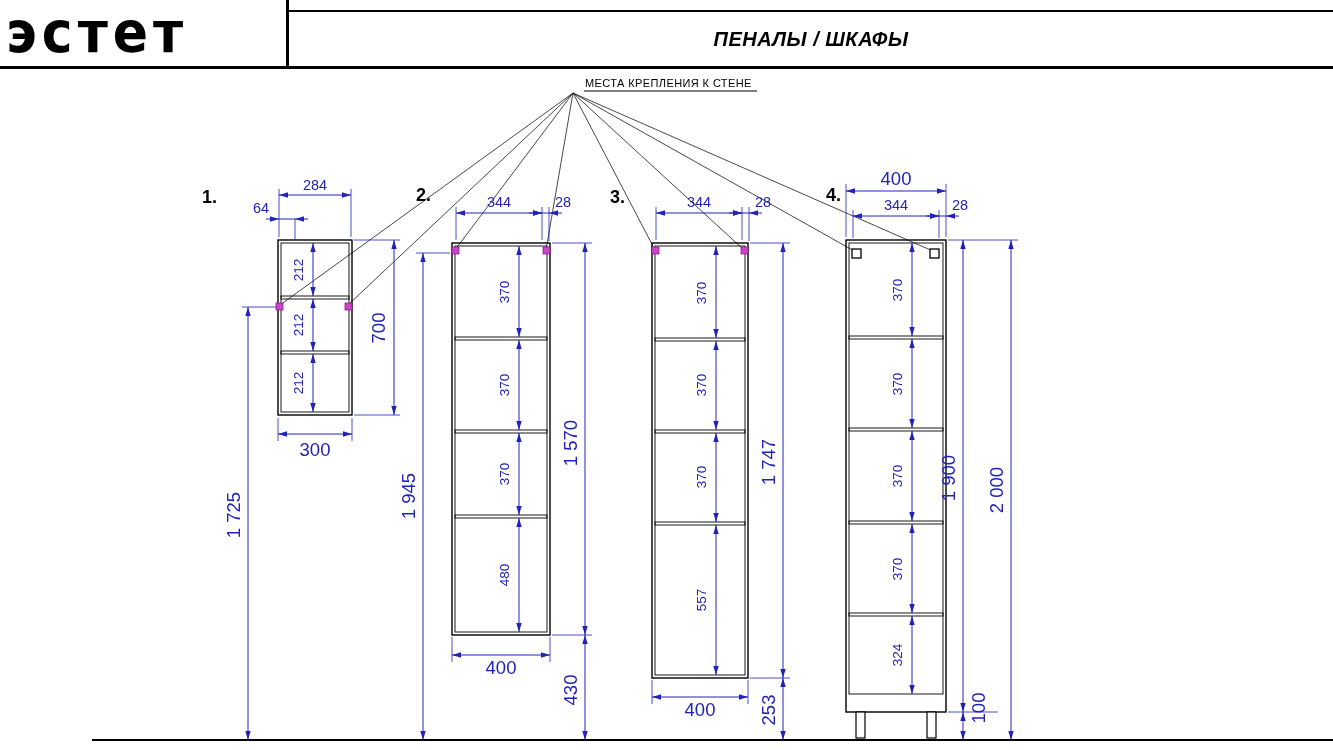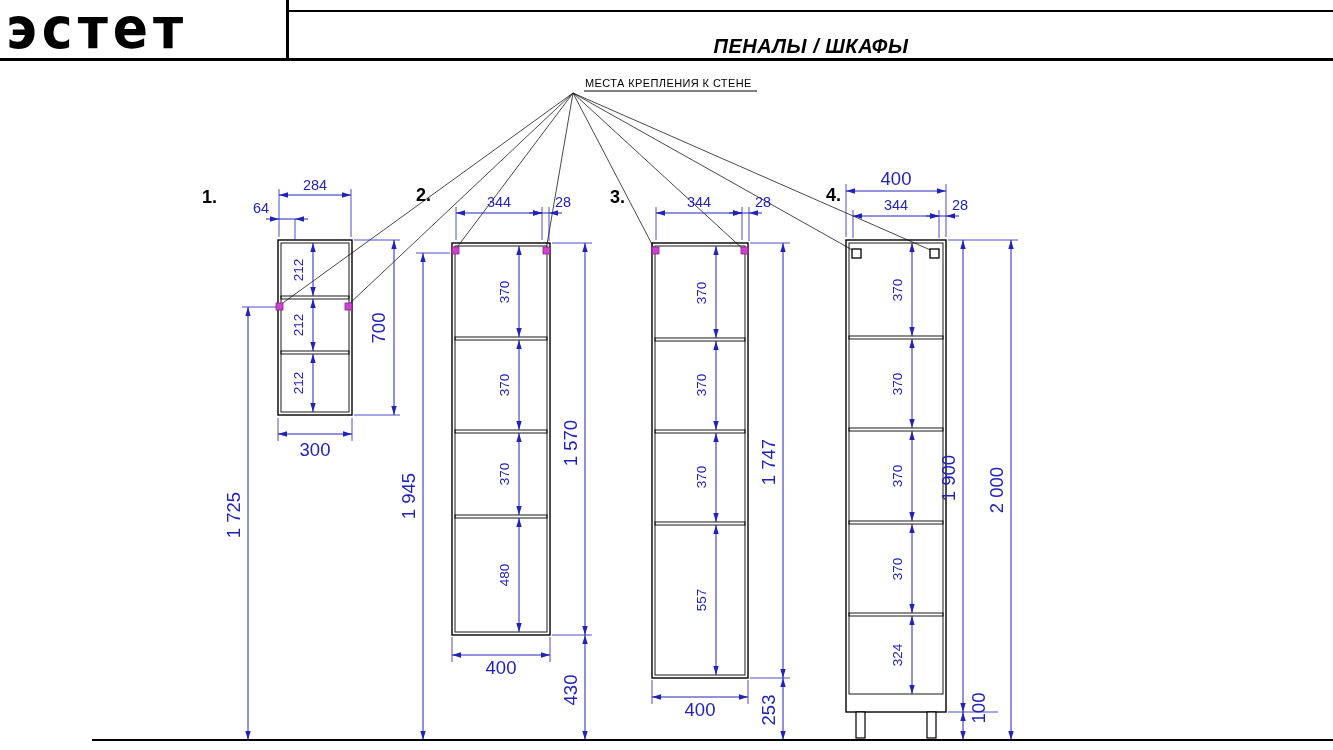--- a/index.html
+++ b/index.html
@@ -1,26 +1,26 @@
 <!DOCTYPE html>
 <html style="--dimension: #2222bb; --outline: #000000; --mount: #cc44cc;"><head>
 <meta charset="utf-8">
 <style>
   html,body{margin:0;padding:0;background:#fff;}
   .page{position:relative;width:1333px;height:750px;background:#fff;overflow:hidden;
         font-family:"Liberation Sans",sans-serif;color:#000;}
   
-  .header{position:absolute;top:0;left:0;width:1333px;height:61px;border-bottom:3px solid #000;
+  .header{position:absolute;top:0;left:0;width:1333px;height:69px;border-bottom:3px solid #000;
           display:flex;box-sizing:border-box;background:#fff;}
   .logo-box{width:289px;border-right:3px solid #000;box-sizing:border-box;
             display:flex;align-items:center;padding-left:6px;overflow:hidden;}
   .logo{font-family:"DejaVu Sans",sans-serif;font-weight:bold;font-size:52px;
         letter-spacing:5px;line-height:1;transform:scaleY(1.08);}
   .title-area{flex:1;margin-top:10px;border-top:2px solid #000;
-              display:flex;align-items:flex-end;justify-content:center;}
+              display:flex;align-items:center;justify-content:center;}
   .title{font-size:20px;font-weight:bold;font-style:italic;letter-spacing:.5px;}
   
   .legend{position:absolute;left:1100px;top:132px;font-size:17px;line-height:23px;}
   
   svg.draw{position:absolute;top:0;left:0;}
   .ext{stroke:var(--dimension,#2222bb);stroke-width:.8;fill:none;}
   .dim{stroke:var(--dimension,#2222bb);stroke-width:1;fill:none;}
   .out{stroke:var(--outline,#000);stroke-width:1.4;fill:none;}
   .inr{stroke:var(--outline,#000);stroke-width:.9;fill:none;}
   .shelf{stroke:var(--outline,#000);stroke-width:.9;fill:none;}

